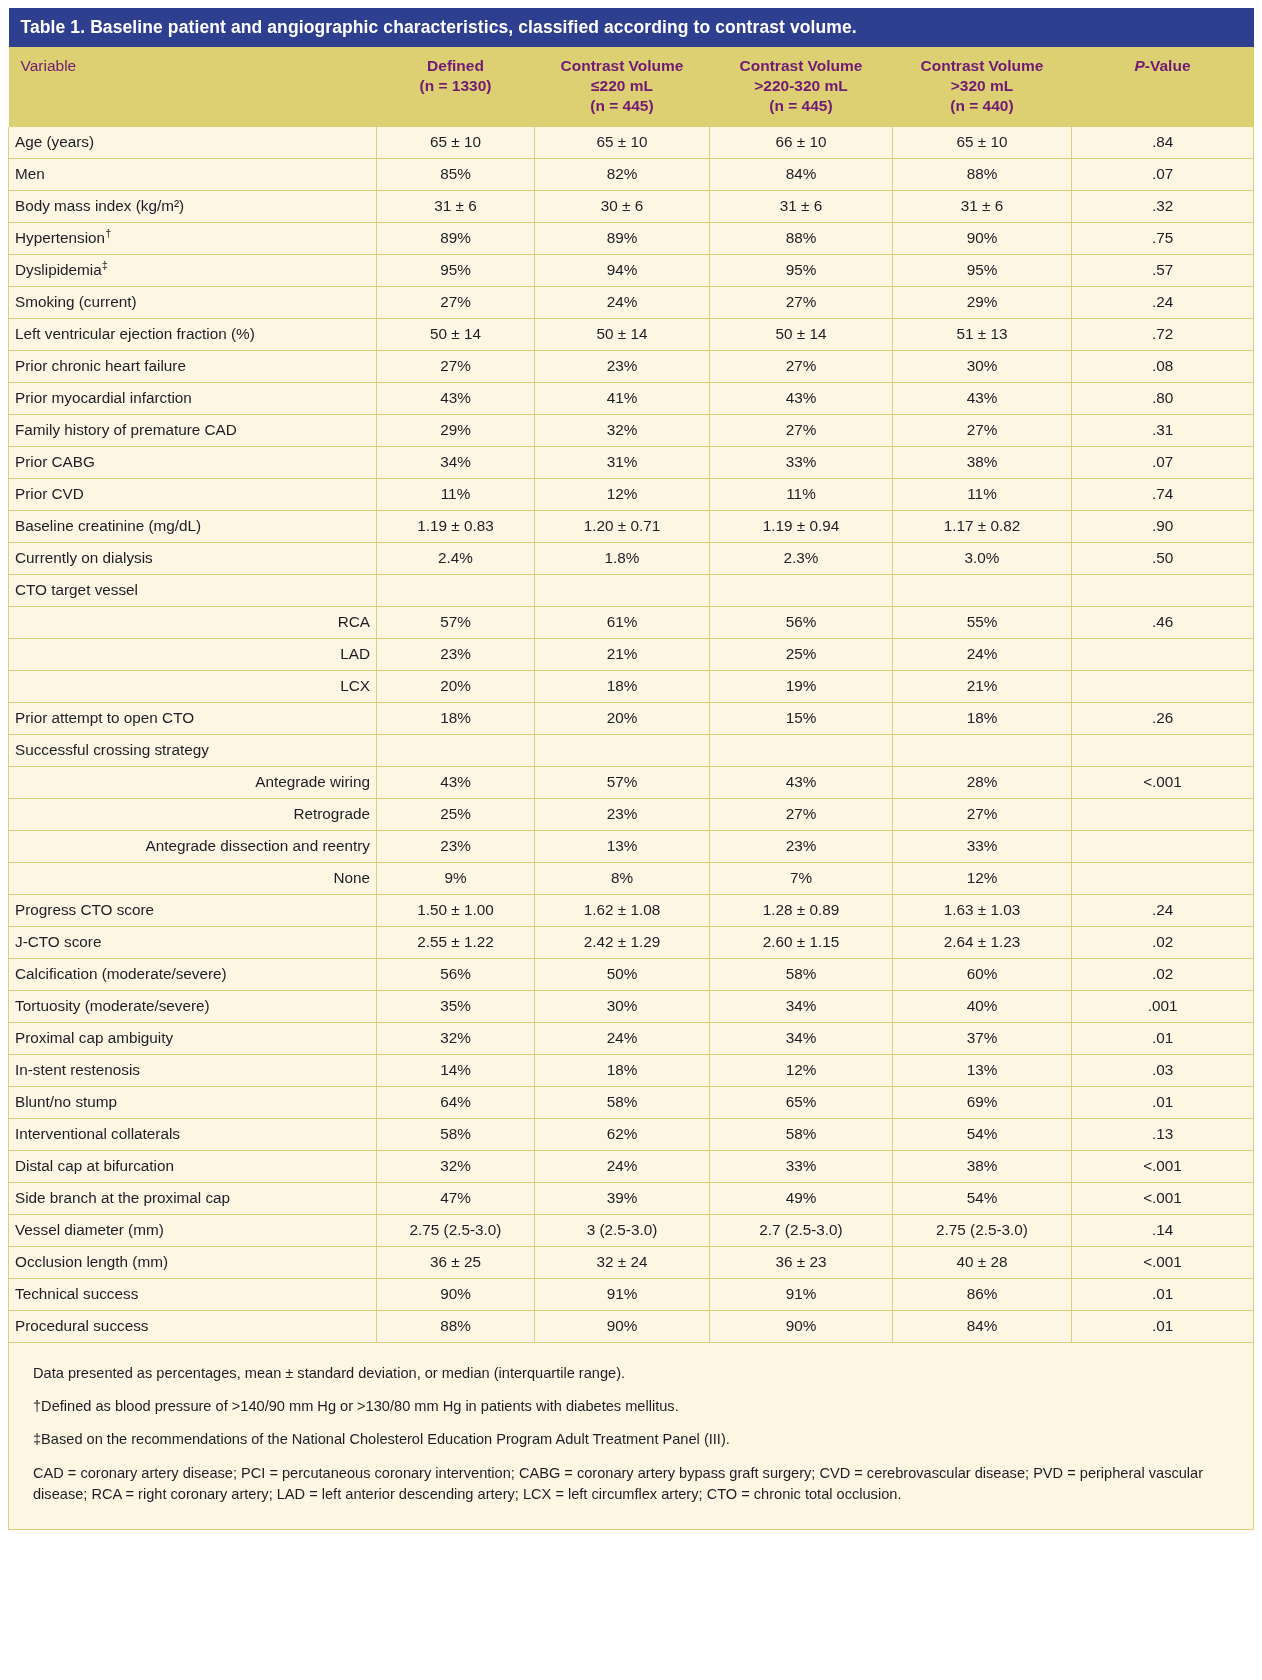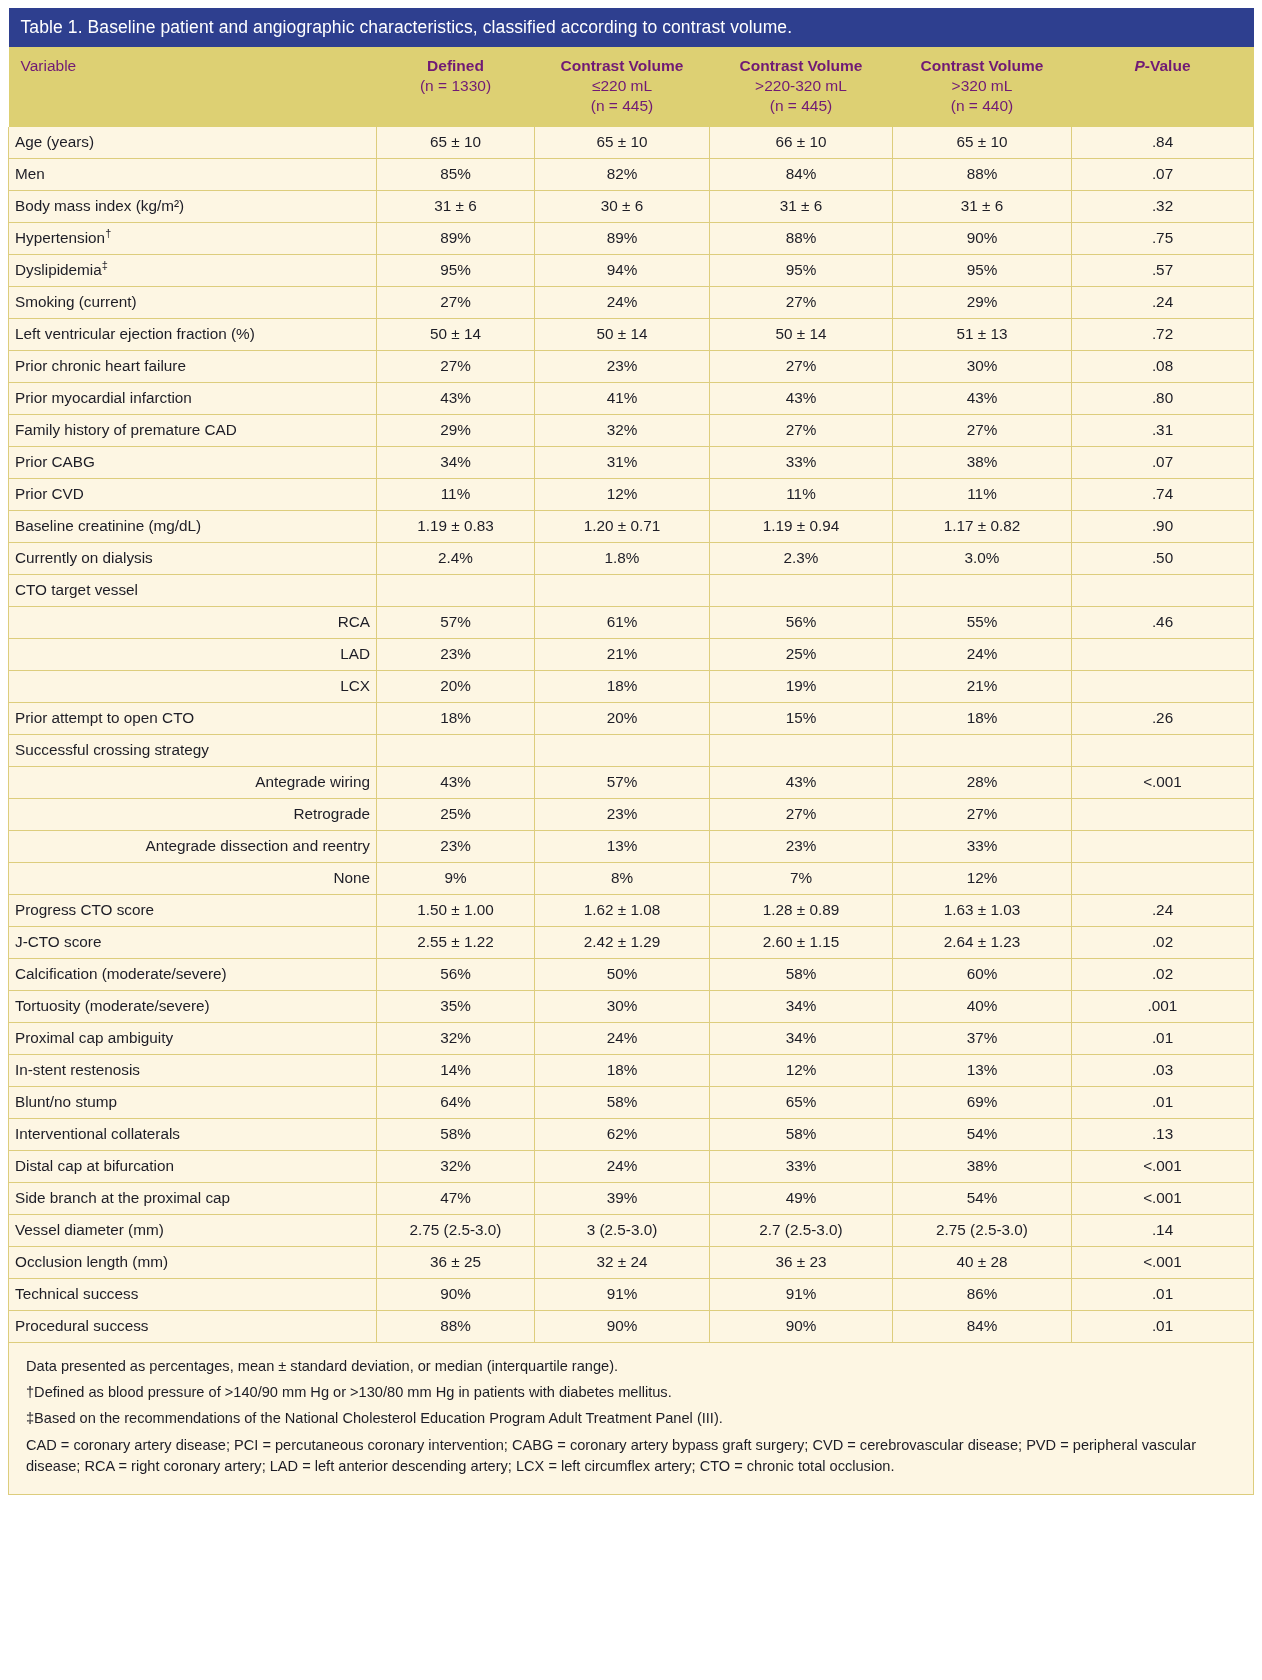--- a/index.html
+++ b/index.html
@@ -19,21 +19,21 @@
   table.tbl {
     width: 1245px;
     border-collapse: collapse;
     table-layout: fixed;
   }
   
   .title-bar td {
     background: #2e3f8f;
     color: #ffffff;
     font-size: 17.5px;
-    font-weight: normal;
+    font-weight: bold;
     padding: 9px 12px 10px 12px;
     letter-spacing: 0.1px;
     line-height: 1.15;
     border: none;
   }
   
   .col-head th {
     background: #ddd073;
     color: #701a75;
     font-size: 15.5px;
@@ -42,21 +42,21 @@
     padding: 9px 6px 11px 6px;
     line-height: 1.28;
     border: none;
     text-align: center;
   }
   .col-head th.var-h {
     text-align: left;
     padding-left: 12px;
     font-weight: normal;
   }
-  .col-head th .sub { display: block; font-weight: normal; }
+  .col-head th .sub { display: block; font-weight: bold; }
   .pv-ital { font-style: italic; }
   
   tbody td {
     background: #fdf6e3;
     color: #1d1d26;
     font-size: 15.3px;
     height: 32px;
     padding: 3px 6px;
     border-top: 1px solid #ddcd7d;
     border-bottom: 1px solid #ddcd7d;
@@ -85,21 +85,21 @@
     color: #1d1d26;
     font-size: 14.6px;
     line-height: 1.45;
     text-align: left;
     padding: 8px 12px 12px 12px;
     border: 1px solid #ddcd7d;
     border-top: 1px solid #ddcd7d;
     white-space: normal;
     height: auto;
   }
-  .notes p { margin: 5px; }
+  .notes p { margin: 12px; }
   sup { font-size: 0.72em; vertical-align: super; line-height: 0; }
 </style>
 </head>
 <body>
 
 <div id="table-wrap">
   <table class="tbl">
     <colgroup>
       <col class="c-var">
         <col class="c-a">

